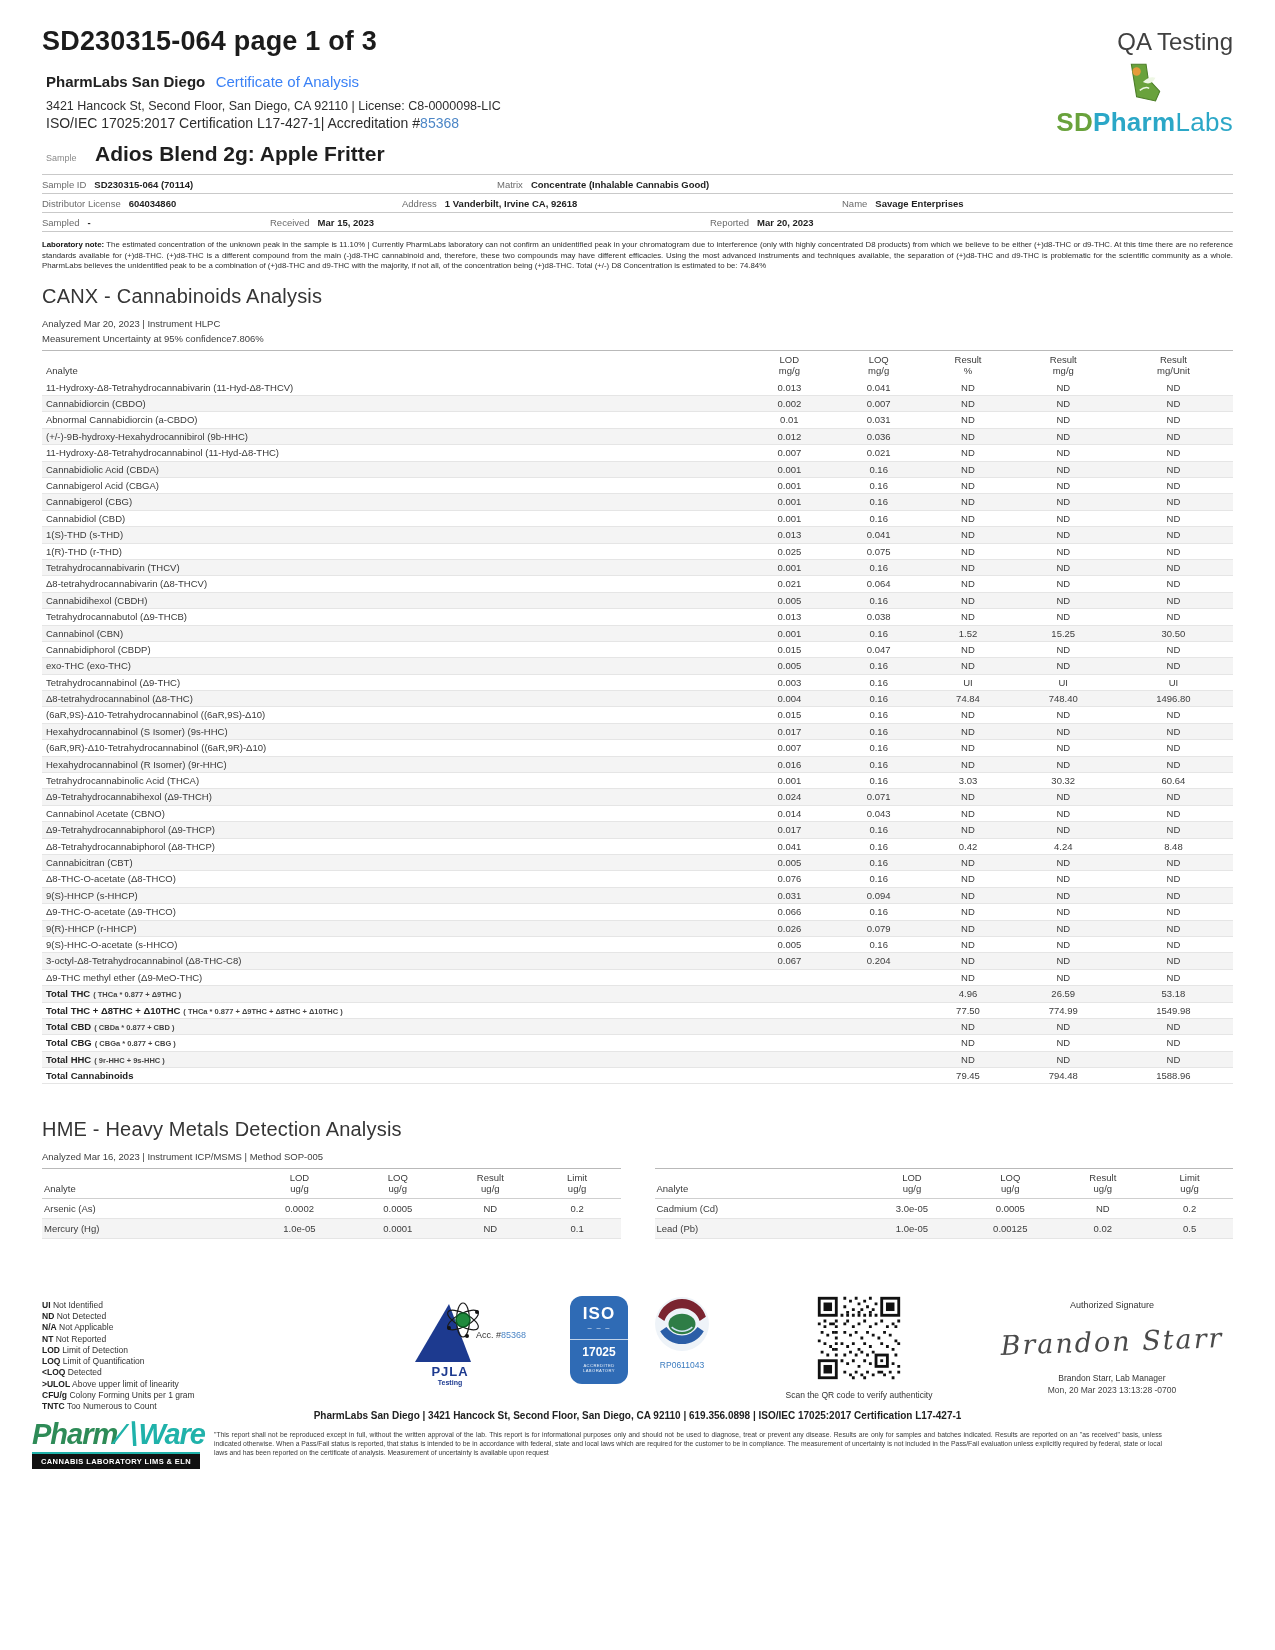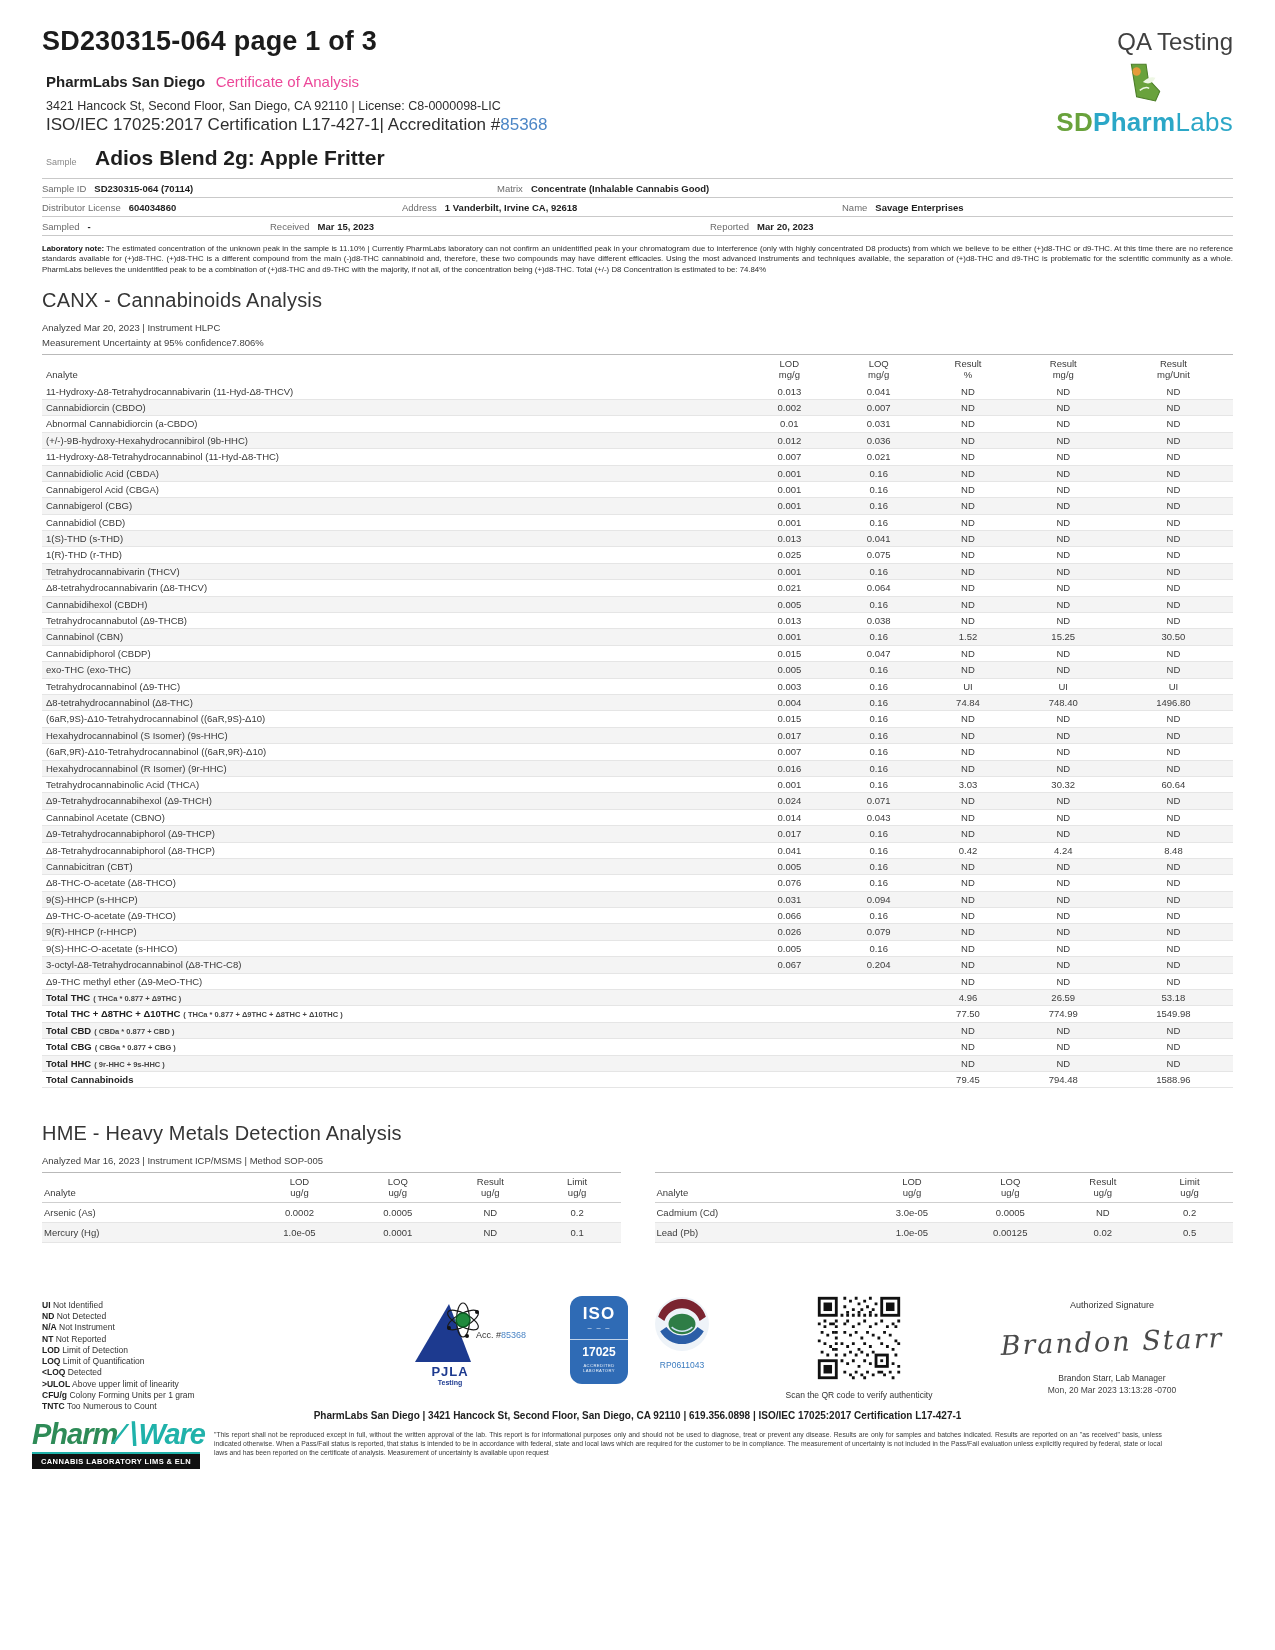--- a/index.html
+++ b/index.html
@@ -11,23 +11,23 @@
   body{font-family:"Liberation Sans", sans-serif; color:var(--ink);}
   .page{width:1275px;height:1650px;position:relative;background:#fff;overflow:hidden;padding:26px 42px 0;}
 
   
   .title-row{display:flex;justify-content:space-between;align-items:baseline;margin-bottom:16px;}
   .doc-title{font-size:27px;font-weight:700;color:#1c1c1c;letter-spacing:.2px;}
   .qa{font-size:24px;font-weight:500;color:#404040;margin-left:21px;}
   .lab-head{position:relative;padding-left:4px;margin-bottom:6px;}
   .lab-name-line{margin-bottom:7px;}
   .lab-name{font-size:15px;font-weight:700;color:#222;}
-  .report-type{font-size:15px;color:#ec4899;margin-left:6px;}
+  .report-type{font-size:15px;color:#3b82f6;margin-left:6px;}
   .lab-addr{font-size:12.5px;color:#2e2e2e;line-height:1.3;}
-  .lab-cert{font-size:17px;color:#2e2e2e;line-height:1.3;}
+  .lab-cert{font-size:14px;color:#2e2e2e;line-height:1.3;}
   .link{color:var(--link);}
   .brand{position:absolute;right:0;top:-12px;display:flex;align-items:center;gap:4px;flex-direction:column;}
   .brand-text{font-size:26px;letter-spacing:.3px;}
   .b-sd{color:#69a23c;font-weight:700;}
   .b-pharm{color:#2ba7c7;font-weight:700;}
   .b-labs{color:#2ba7c7;font-weight:400;}
 
   .sample-row{padding-left:4px;margin:10px 0 8px;}
   .sample-label{font-size:9px;color:#8a8a8a;margin-right:14px;}
   .sample-name{font-size:21px;font-weight:700;color:#1e1e1e;}
@@ -651,21 +651,21 @@
           </tr>
       </tbody>
     </table>
   </div>
 
   <div class="footer-area">
 
     <div class="legend">
       <div class="legend-line"><span class="abbr">UI</span> <span>Not Identified</span></div>
         <div class="legend-line"><span class="abbr">ND</span> <span>Not Detected</span></div>
-        <div class="legend-line"><span class="abbr">N/A</span> <span>Not Instrument</span></div>
+        <div class="legend-line"><span class="abbr">N/A</span> <span>Not Applicable</span></div>
         <div class="legend-line"><span class="abbr">NT</span> <span>Not Reported</span></div>
         <div class="legend-line"><span class="abbr">LOD</span> <span>Limit of Detection</span></div>
         <div class="legend-line"><span class="abbr">LOQ</span> <span>Limit of Quantification</span></div>
         <div class="legend-line"><span class="abbr">&lt;LOQ</span> <span>Detected</span></div>
         <div class="legend-line"><span class="abbr">&gt;ULOL</span> <span>Above upper limit of linearity</span></div>
         <div class="legend-line"><span class="abbr">CFU/g</span> <span>Colony Forming Units per 1 gram</span></div>
         <div class="legend-line"><span class="abbr">TNTC</span> <span>Too Numerous to Count</span></div>
     </div>
 
     <div class="pjla">

